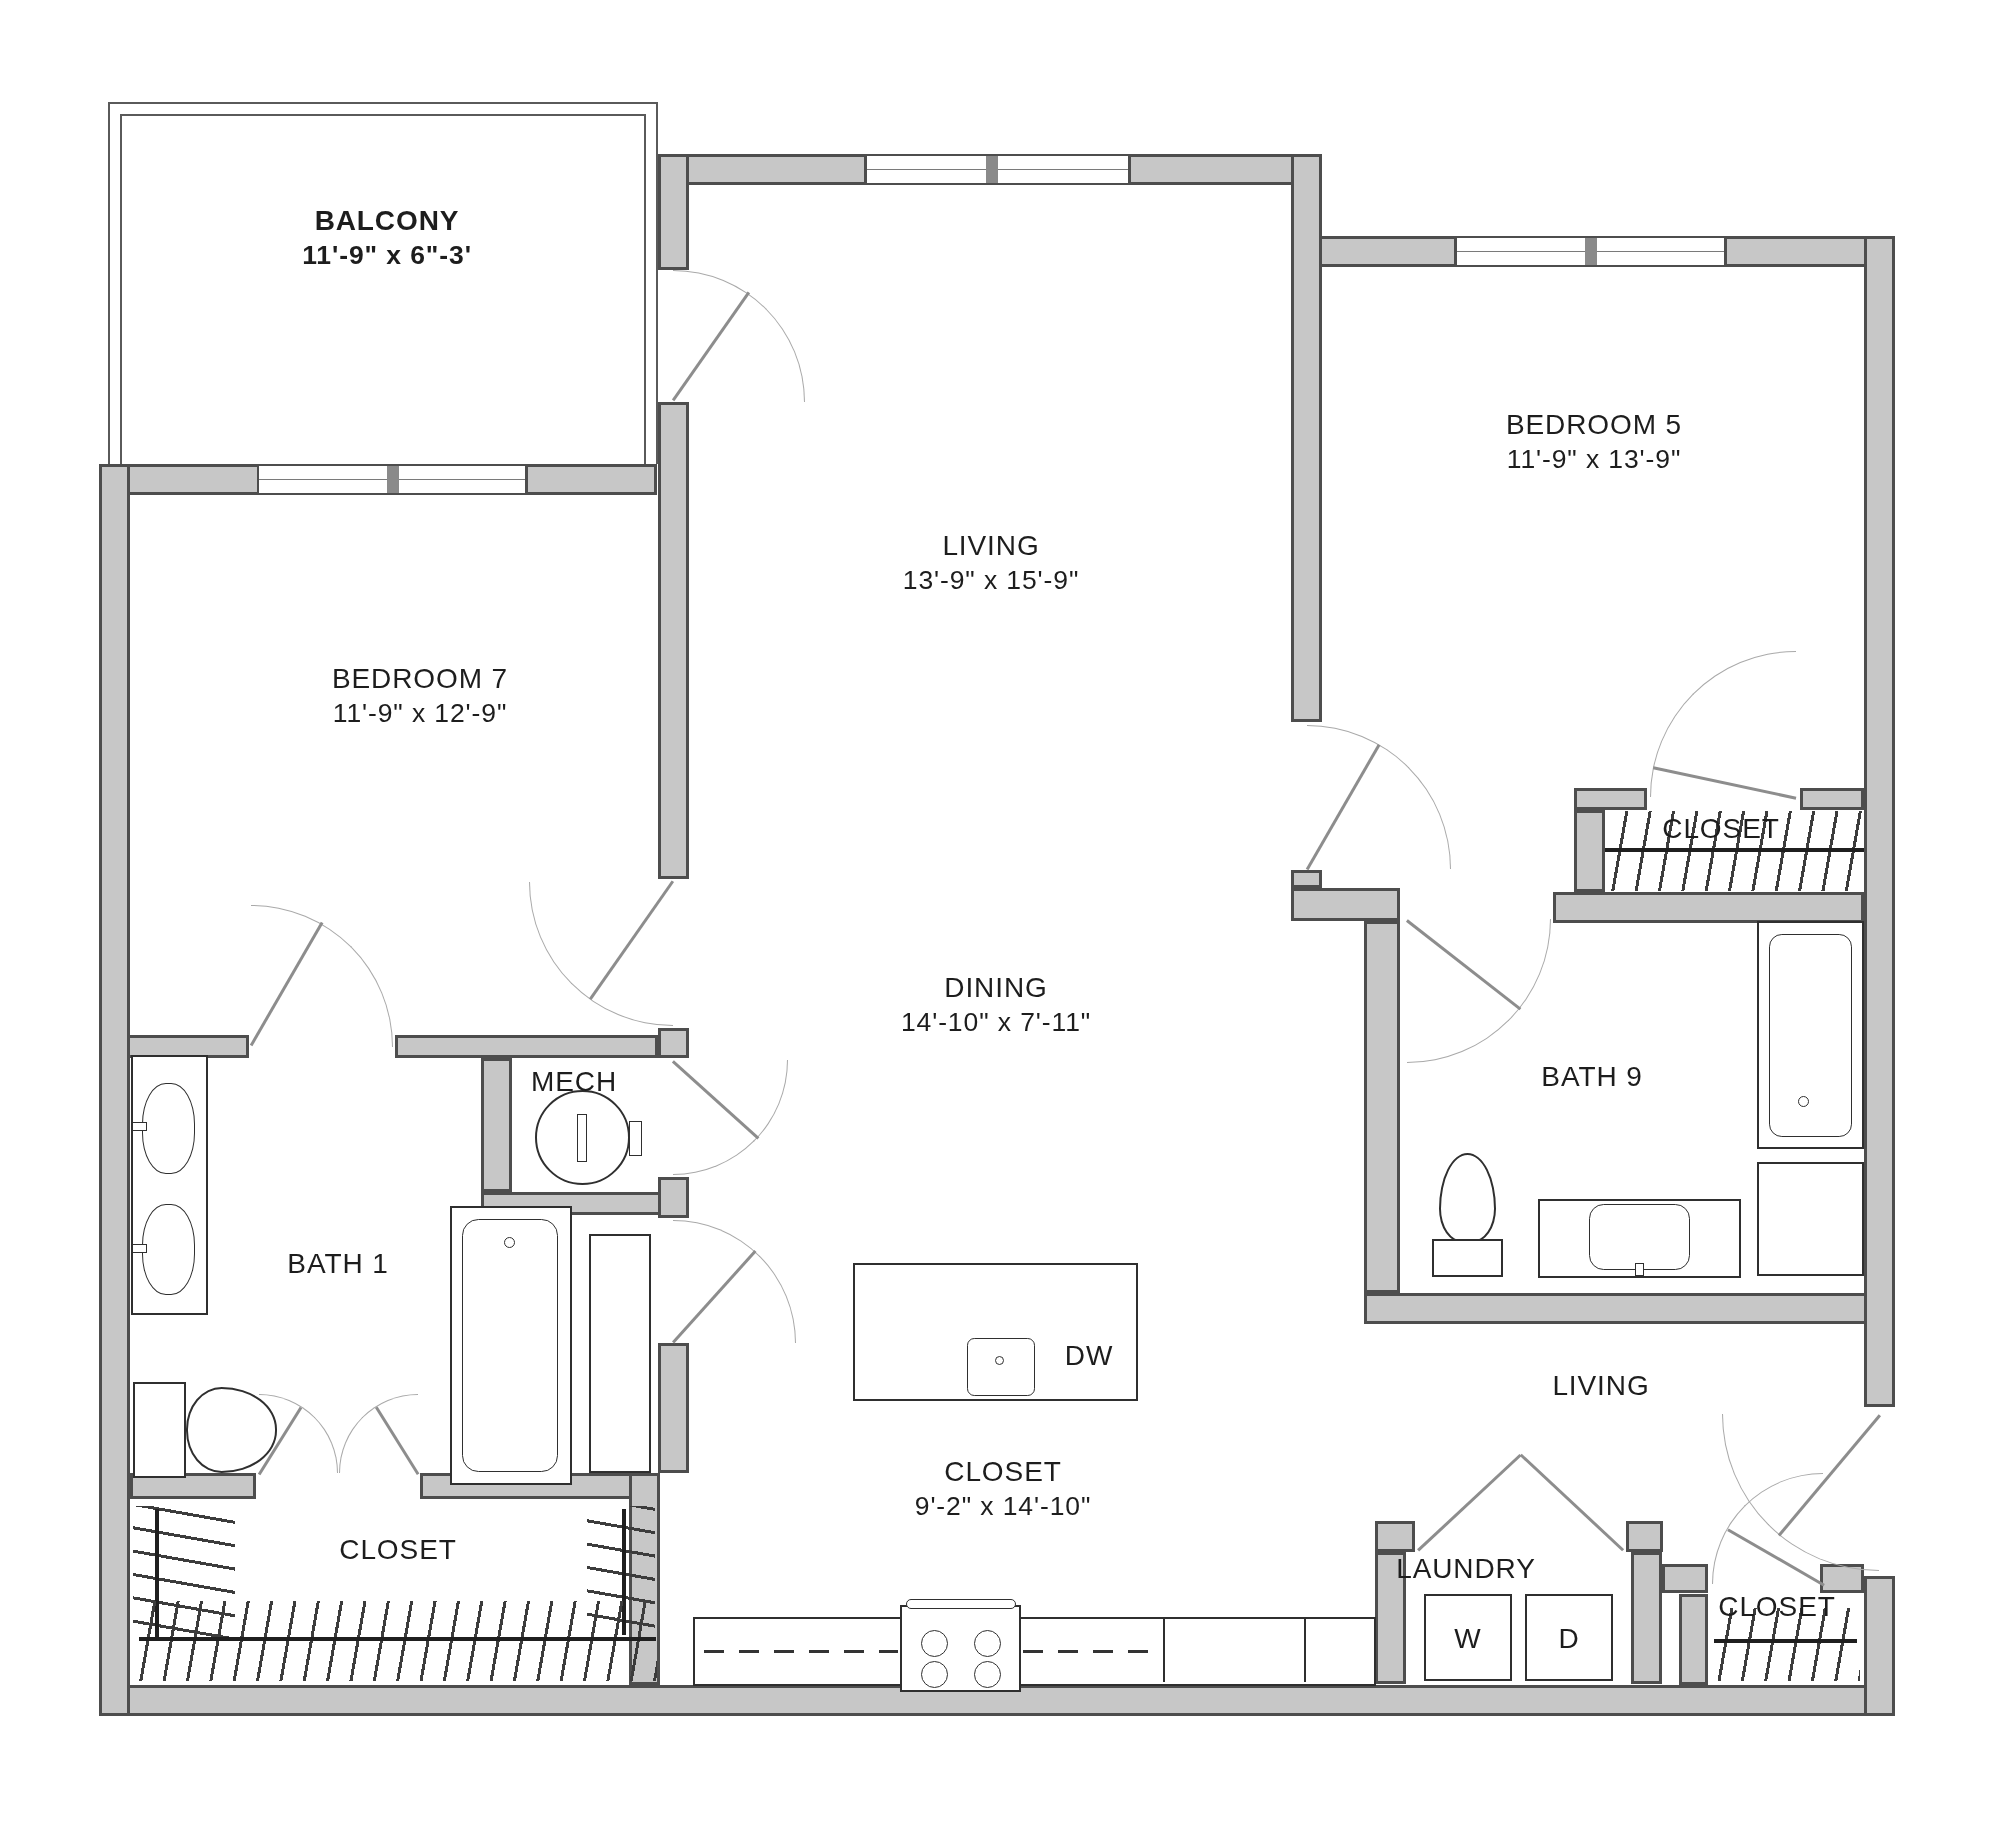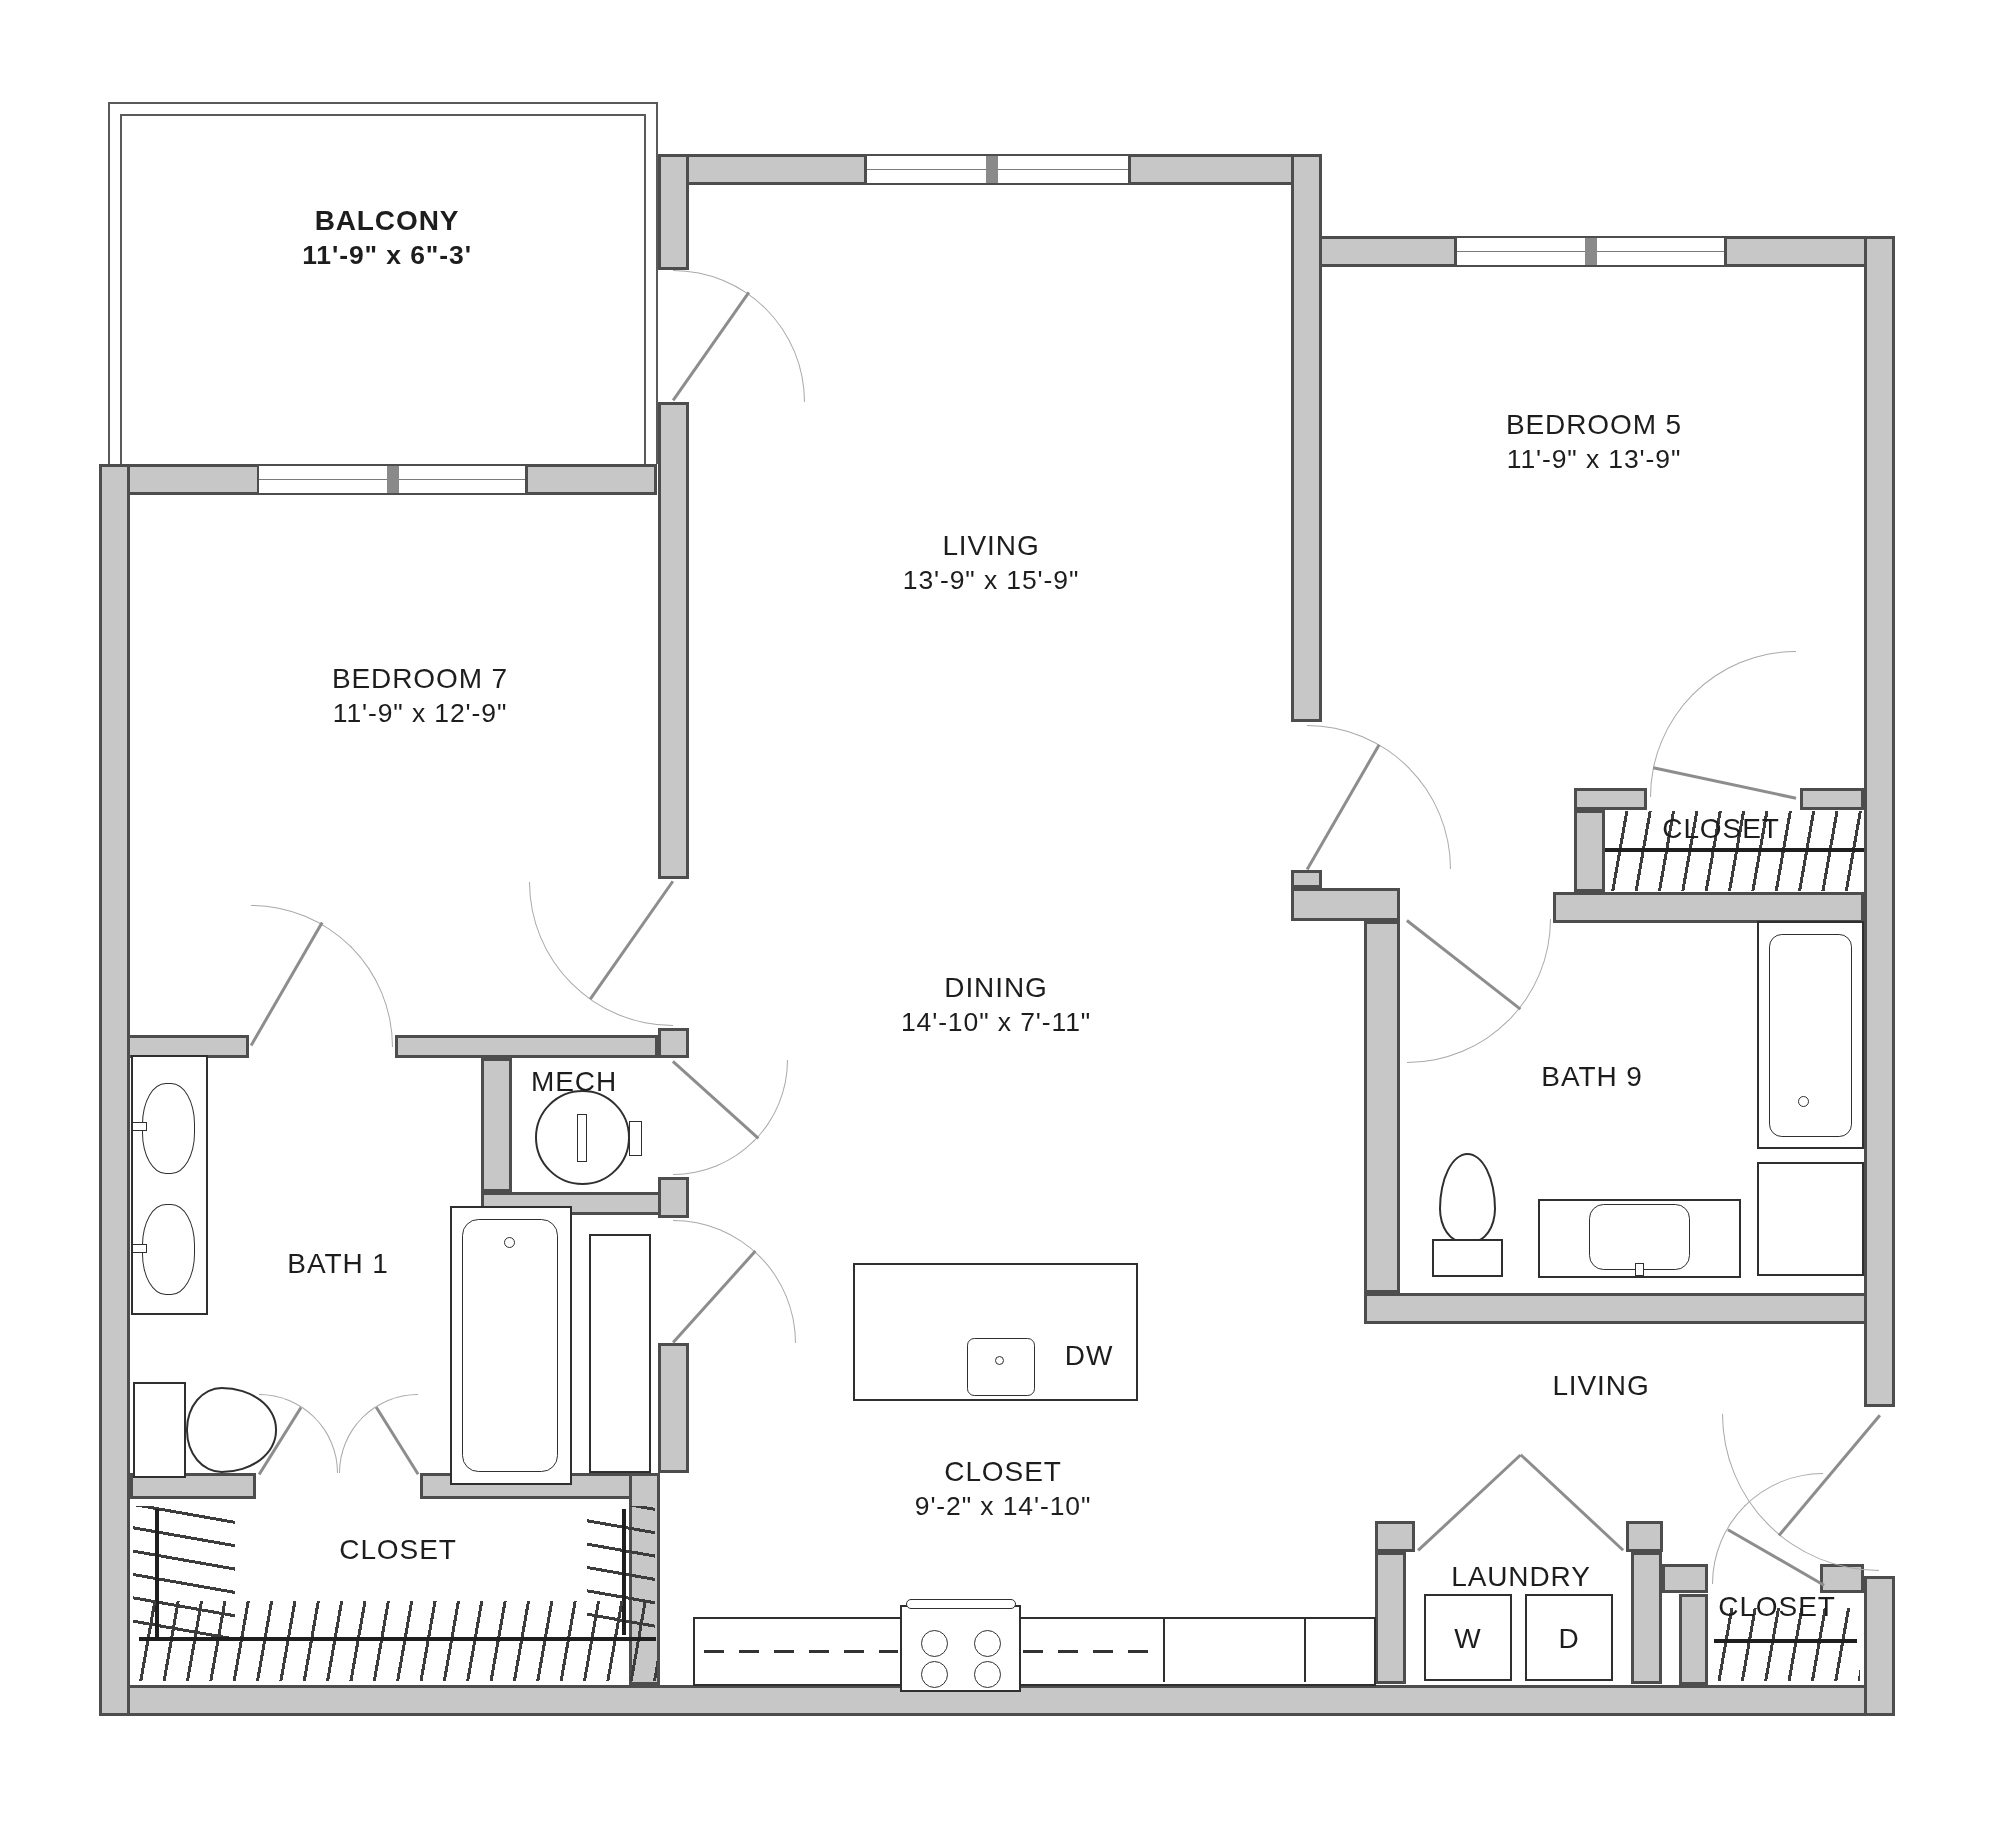--- a/index.html
+++ b/index.html
@@ -245,21 +245,21 @@
   </div>
   <div class="lbl" style="left:1592px;top:1076px;">
     <div>BATH 9</div>
   </div>
   <div class="lbl" style="left:574px;top:1081px;">
     <div>MECH</div>
   </div>
   <div class="lbl" style="left:1601px;top:1385px;">
     <div>LIVING</div>
   </div>
-  <div class="lbl" style="left:1521px;top:1568px;margin-top:8px;">
+  <div class="lbl" style="left:1466px;top:1568px;">
     <div>LAUNDRY</div>
   </div>
   <div class="lbl" style="left:1721px;top:828px;">
     <div>CLOSET</div>
   </div>
   <div class="lbl" style="left:398px;top:1549px;">
     <div>CLOSET</div>
   </div>
   <div class="lbl" style="left:1777px;top:1606px;">
     <div>CLOSET</div>

